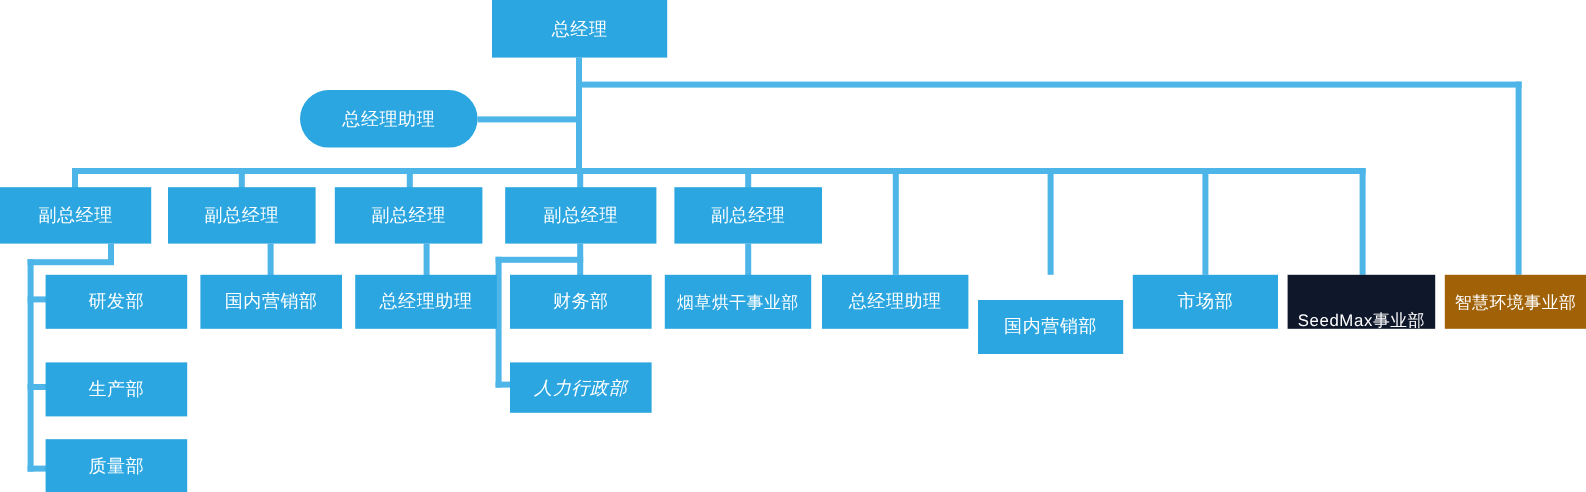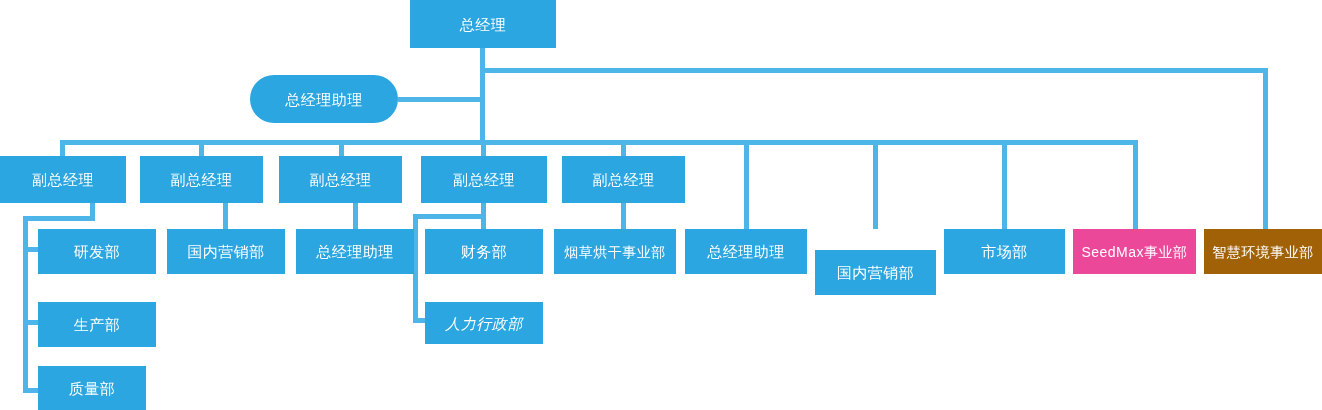--- a/index.html
+++ b/index.html
@@ -109,29 +109,29 @@
       </div>
       <div class="node" style="left: 685px; top: 229px; width: 122px; height: 45px; background: rgb(43, 166, 224);">
         <span>总经理助理</span>
       </div>
       <div class="node" style="left: 815px; top: 229px; width: 121px; height: 45px; background: rgb(43, 166, 224); margin-top: 21px;">
         <span>国内营销部</span>
       </div>
       <div class="node" style="left: 944px; top: 229px; width: 121px; height: 45px; background: rgb(43, 166, 224);">
         <span>市场部</span>
       </div>
-      <div class="node small" style="left: 1073px; top: 229px; width: 123px; height: 45px; background: #ec4899;">
+      <div class="node small" style="left: 1073px; top: 229px; width: 123px; height: 45px; background: #0f172a; align-items: flex-end;">
         <span>SeedMax事业部</span>
       </div>
       <div class="node small" style="left: 1204px; top: 229px; width: 118px; height: 45px; background: #a16207;">
         <span>智慧环境事业部</span>
       </div>
       <div class="node" style="left: 38px; top: 302px; width: 118px; height: 45px; background: rgb(43, 166, 224);">
         <span>生产部</span>
       </div>
       <div class="node" style="left: 425px; top: 302px; width: 118px; height: 42px; background: rgb(43, 166, 224); font-style: italic;">
         <span>人力行政部</span>
       </div>
-      <div class="node" style="left: 38px; top: 366px; width: 108px; height: 44px; background: rgb(43, 166, 224);">
+      <div class="node" style="left: 38px; top: 366px; width: 118px; height: 44px; background: rgb(43, 166, 224);">
         <span>质量部</span>
       </div>
     </div>
 </div>
 
 </body></html>

